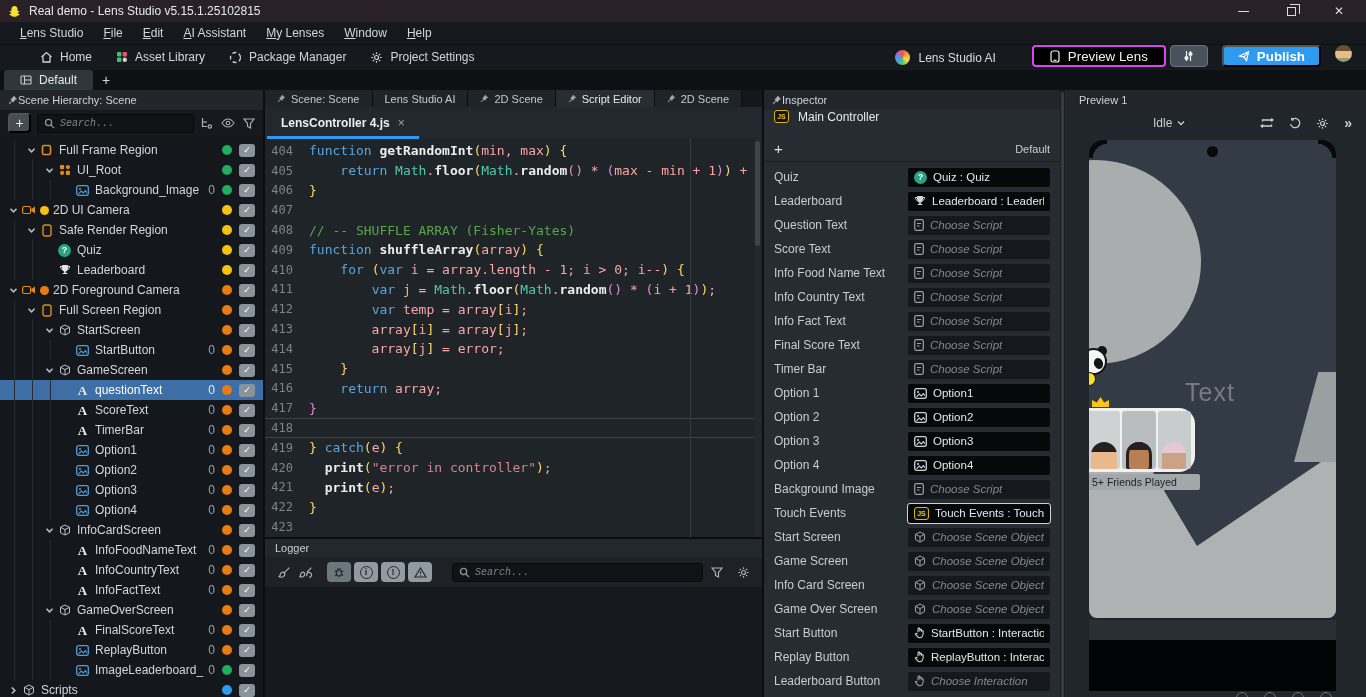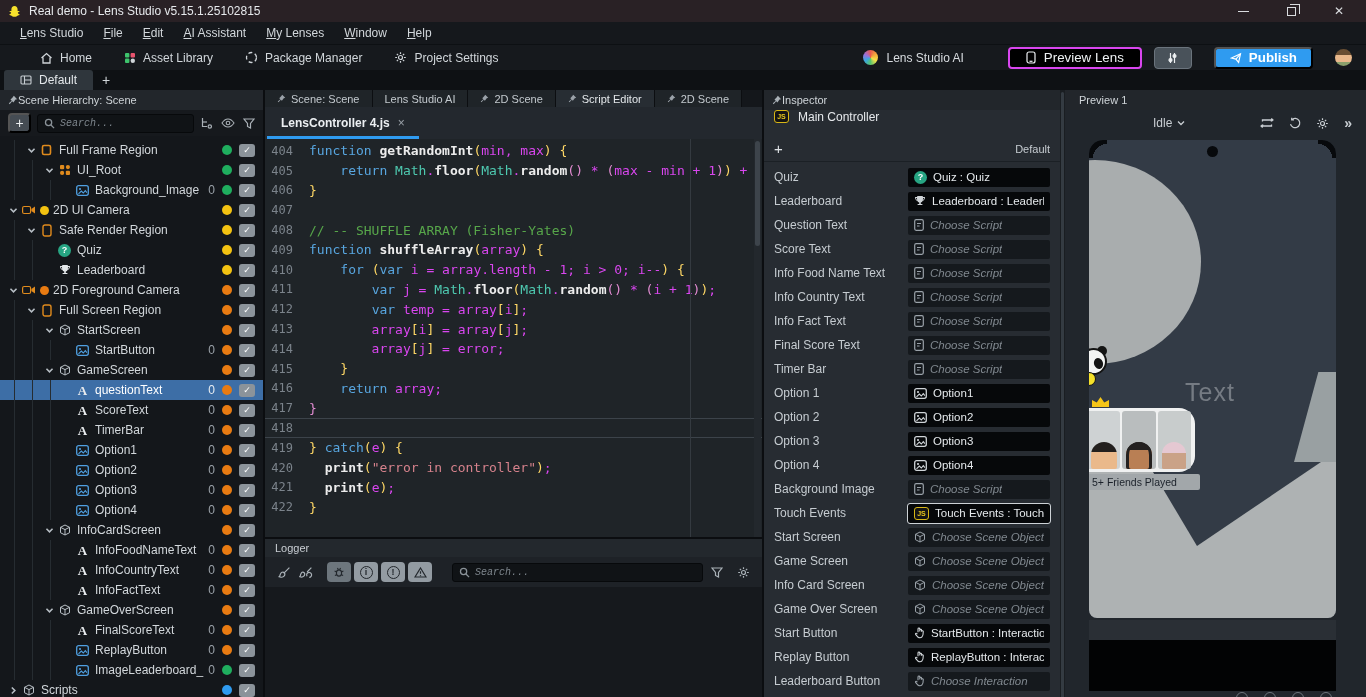--- a/index.html
+++ b/index.html
@@ -15,21 +15,21 @@
   .win-btn{width:14px;height:14px;display:flex;align-items:center;justify-content:center;color:#d9dcdf;font-size:12px}
   .win-min{width:11px;height:1px;background:#d9dcdf;display:inline-block}
   .win-rest{width:9px;height:9px;border:1px solid #d9dcdf;position:relative}
   .win-rest:before{content:"";position:absolute;left:2px;top:-4px;width:9px;height:9px;border:1px solid #d9dcdf;border-bottom:none;border-left:none}
 
   
   .menubar{height:23px;background:#15181c;display:flex;align-items:center;padding-left:10px;border-bottom:1px solid #0d1013}
   .menu-item{padding:0 10px;color:#d2d7db;cursor:default}
 
   
-  .toolbar{height:25px;background:#16191d;display:flex;align-items:center;padding:0 14px 0 28px;gap:8px}
+  .toolbar{height:25px;background:#16191d;display:flex;padding:0 14px 0 28px;gap:0}
   .tool-btn{display:flex;align-items:center;gap:7px;padding:0 12px;height:24px;color:#d2d7db}
   .tool-btn .ic{color:#cfd4d8}
   .ai-chip{display:flex;align-items:center;gap:8px;margin-left:auto;color:#d8dce0;padding-right:36px}
   .ai-orb{width:15px;height:15px;border-radius:50%;background:conic-gradient(#e85a4f,#f2a93b,#f5e04a,#58c46d,#3aa7e0,#9a6fd8,#e85a4f)}
   .btn-prevlens{display:flex;align-items:center;gap:8px;height:22px;padding:0 16px;background:#000000;border:2px solid #d946ef;border-radius:4px;color:#eef1f3}
   .btn-sliders{display:flex;align-items:center;justify-content:center;height:22px;width:38px;background:#49525a;border:1px solid #6b747d;border-radius:4px;margin-left:4px;color:#eef1f3}
   .btn-publish{display:flex;align-items:center;gap:7px;height:22px;padding:0 14px;background:#2f9bf0;border-radius:4px;color:#fff;font-weight:bold;margin-left:14px}
   .avatar{width:17px;height:17px;border-radius:50%;margin-left:14px;
     background:linear-gradient(#6a4f33 0 34%,#eab98c 34% 76%,#8aa06c 76%)}
 
@@ -83,21 +83,21 @@
   .filetab .x{color:#9aa1a8;font-weight:normal}
   .code{position:relative;height:398px;background:#1f2428;overflow:hidden;padding-top:2px;flex:none}
   .ruler{position:absolute;left:425px;top:0;bottom:0;width:1px;background:#343a40}
   .vscroll-code{position:absolute;right:1px;top:0;width:7px;height:100%;background:#23282d}
   .vscroll-code i{display:block;width:5px;margin:2px auto;height:105px;background:#3d444b;border-radius:3px}
   .cline{height:19.8px;display:flex;align-items:center;font-family:"DejaVu Sans Mono",monospace;font-size:13px;white-space:pre}
   .lnum{width:44px;flex:none;text-align:right;padding-right:16px;color:#7b838b;font-size:12px}
   .ltext{flex:1;overflow:hidden}
   .cline.cur{border-top:1px solid #3c434a;border-bottom:1px solid #3c434a}
   .tk-kw{color:#58a6e0}.tk-fn{color:#ececec;font-weight:bold}.tk-cls{color:#4ec9b0}
-  .tk-pl{color:#d946ef}.tk-cm{color:#57a64a}.tk-st{color:#d6828c}
+  .tk-pl{color:#fca5a5}.tk-cm{color:#57a64a}.tk-st{color:#d6828c}
   .tk-b1{color:#ffd866}.tk-b2{color:#e38cd3}
 
   
   .logger{flex:1;display:flex;flex-direction:column;border-top:2px solid #0b0d10}
   .log-head{height:18px;background:#23282d;display:flex;align-items:center;padding:0 10px;font-size:11px;color:#c9ced3;flex:none}
   .log-toolbar{height:30px;background:#1e2227;display:flex;align-items:center;gap:8px;padding:0 12px;flex:none}
   .log-ic{color:#aab2b8}
   .log-group{display:flex;gap:3px;margin-left:6px}
   .log-toggle{width:24px;height:20px;border-radius:4px;background:#939ba2;color:#23282d;display:flex;align-items:center;justify-content:center}
   .log-toggle.dark{background:#6d767d}
@@ -824,20 +824,21 @@
           <div class="cline"><span class="lnum">413</span><span class="ltext"><span class="tk-pl">        array</span><span class="tk-b1">[</span><span class="tk-pl">i</span><span class="tk-b1">]</span><span class="tk-pl"> = array</span><span class="tk-b1">[</span><span class="tk-pl">j</span><span class="tk-b1">]</span><span class="tk-pl">;</span></span></div>
           <div class="cline"><span class="lnum">414</span><span class="ltext"><span class="tk-pl">        array</span><span class="tk-b1">[</span><span class="tk-pl">j</span><span class="tk-b1">]</span><span class="tk-pl"> = error;</span></span></div>
           <div class="cline"><span class="lnum">415</span><span class="ltext"><span class="tk-pl">    </span><span class="tk-b1">}</span></span></div>
           <div class="cline"><span class="lnum">416</span><span class="ltext"><span class="tk-pl">    </span><span class="tk-kw">return</span><span class="tk-pl"> array;</span></span></div>
           <div class="cline"><span class="lnum">417</span><span class="ltext"><span class="tk-b2">}</span></span></div>
           <div class="cline cur"><span class="lnum">418</span><span class="ltext"></span></div>
           <div class="cline"><span class="lnum">419</span><span class="ltext"><span class="tk-b1">}</span><span class="tk-pl"> </span><span class="tk-kw">catch</span><span class="tk-b1">(</span><span class="tk-pl">e</span><span class="tk-b1">)</span><span class="tk-pl"> </span><span class="tk-b1">{</span></span></div>
           <div class="cline"><span class="lnum">420</span><span class="ltext"><span class="tk-pl">  </span><span class="tk-fn">print</span><span class="tk-b1">(</span><span class="tk-st">"error in controller"</span><span class="tk-b1">)</span><span class="tk-pl">;</span></span></div>
           <div class="cline"><span class="lnum">421</span><span class="ltext"><span class="tk-pl">  </span><span class="tk-fn">print</span><span class="tk-b1">(</span><span class="tk-pl">e</span><span class="tk-b1">)</span><span class="tk-pl">;</span></span></div>
           <div class="cline"><span class="lnum">422</span><span class="ltext"><span class="tk-b1">}</span></span></div>
+          <div class="cline"><span class="lnum">423</span><span class="ltext"></span></div>
         </div>
       <div class="vscroll-code">
           <i></i>
         </div>
     </div>
     <div class="logger">
       <div class="log-head">
         <span>Logger</span>
       </div>
       <div class="log-toolbar">

